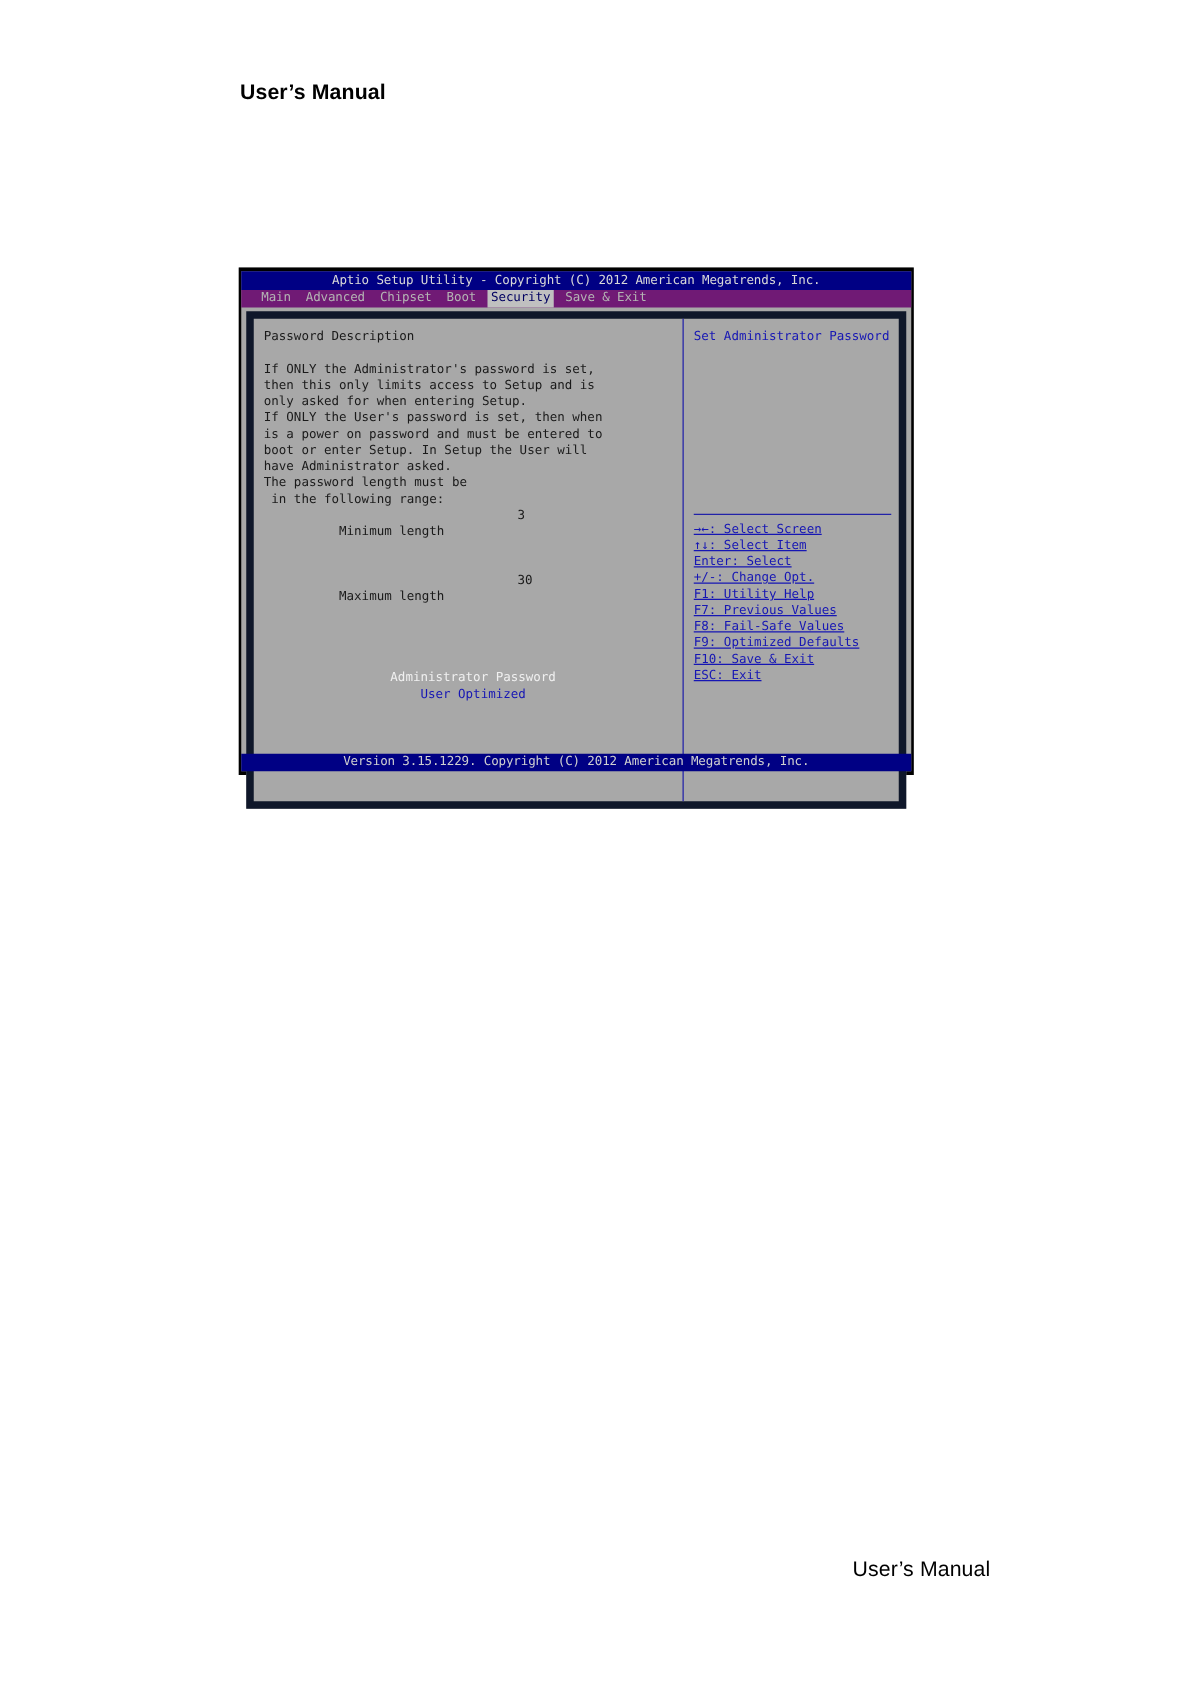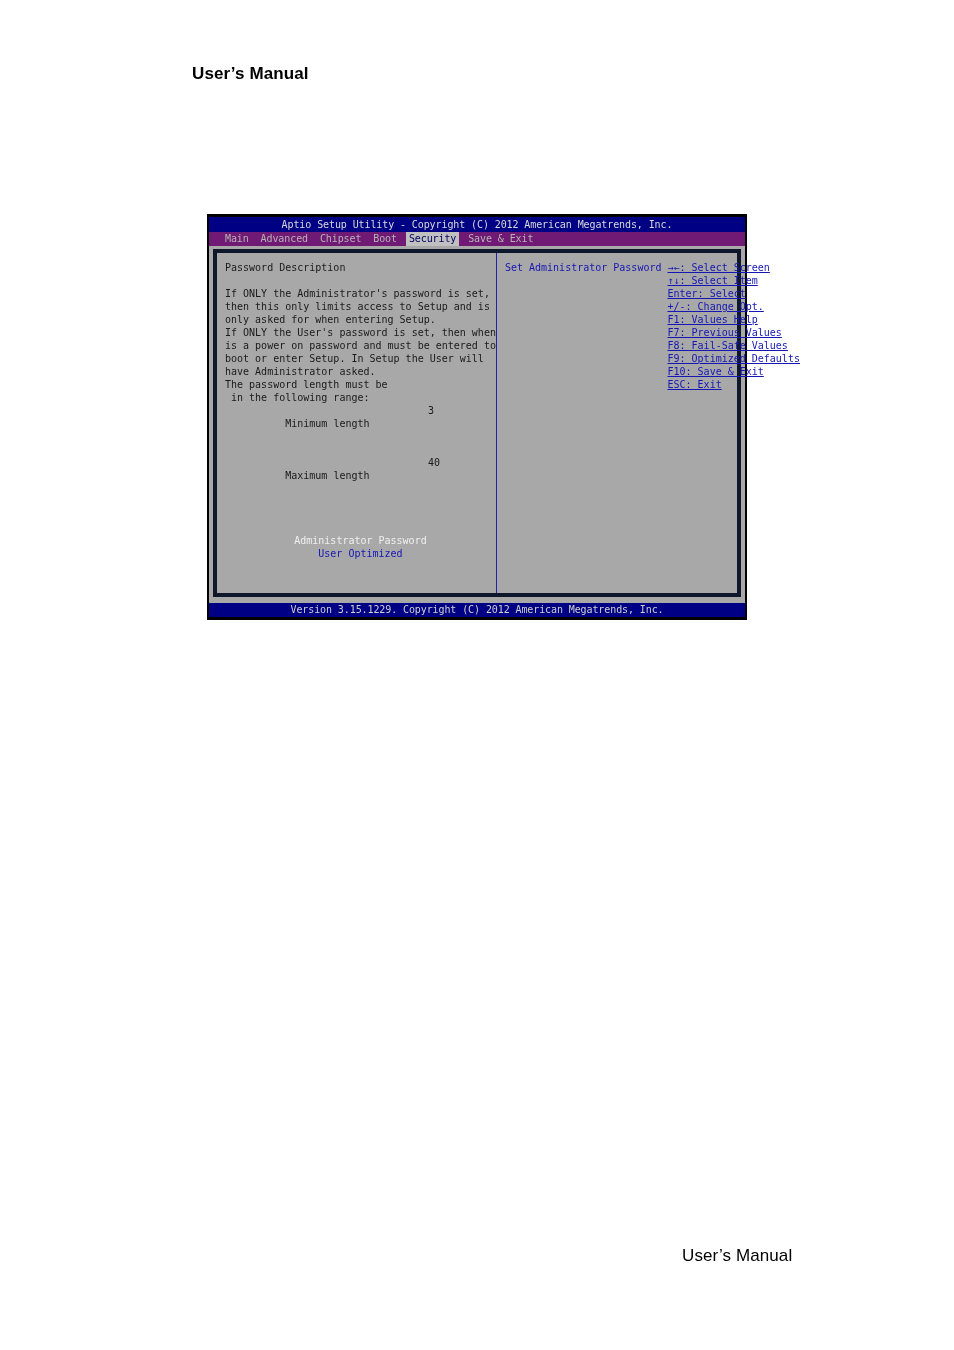--- a/index.html
+++ b/index.html
@@ -31,21 +31,21 @@
     top: 1246px;
     font-size: 17px;
     font-weight: normal;
     color: #000000;
     letter-spacing: 0.1px;
   }
 
   
   .bios {
     position: absolute;
-    left: 207px;
+    left: 191px;
     top: 214px;
     width: 540px;
     height: 406px;
     background: #a8a8a8;
     font-family: "DejaVu Sans Mono", "Liberation Mono", monospace;
     box-sizing: border-box;
     border-top: 3px solid #000000;
     border-left: 2px solid #000000;
     border-right: 2px solid #000000;
     border-bottom: 3px solid #000000;
@@ -77,41 +77,41 @@
     display: inline-block;
   }
   .menu-tab.active {
     background: #c0c0c0;
     color: #000060;
   }
 
   
   .bios-body {
     position: relative;
-    height: 348px;
+    height: 398px;
     margin: 3px 4px 4px 4px;
-    border: 4px solid #0f172a;
+    border: 6px solid #0f172a;
     box-sizing: border-box;
     display: flex;
     background: #a8a8a8;
   }
   .pane-left {
     width: 344px;
     box-sizing: border-box;
     padding: 8px 0 0 8px;
     border-right: 1px solid #2222a8;
     position: relative;
   }
   .pane-right {
     flex: 1;
     box-sizing: border-box;
     padding: 8px 0 0 8px;
     position: relative;
     display: flex;
-    flex-direction: row;
+    flex-direction: column;
   }
 
   .section-title {
     color: #1a1a1a;
     font-size: 10px;
     line-height: 13px;
     white-space: nowrap;
   }
   .desc-block {
     margin-top: 13px;
@@ -218,42 +218,42 @@
         <div class="desc-line">have Administrator asked.</div>
         <div class="desc-line">The password length must be</div>
         <div class="desc-line"> in the following range:</div>
 
         <div class="len-row">
           <span>Minimum length</span>
           <span class="len-val">3</span>
         </div>
         <div class="len-row">
           <span>Maximum length</span>
-          <span class="len-val">40</span>
+          <span class="len-val">30</span>
         </div>
       </div>
 
       <div class="pw-block">
         <div class="pw-row pw-admin">Administrator Password</div>
         <div class="pw-row pw-user">User Optimized</div>
       </div>
     </div>
 
     <div class="pane-right">
       <div class="help-text">Set Administrator Password</div>
 
       <div class="help-spacer"></div>
       <div class="help-rule"></div>
 
       <div>
         <div class="key-row">→←: Select Screen</div>
         <div class="key-row">↑↓: Select Item</div>
         <div class="key-row">Enter: Select</div>
         <div class="key-row">+/-: Change Opt.</div>
-        <div class="key-row">F1: Values Help</div>
+        <div class="key-row">F1: Utility Help</div>
         <div class="key-row">F7: Previous Values</div>
         <div class="key-row">F8: Fail-Safe Values</div>
         <div class="key-row">F9: Optimized Defaults</div>
         <div class="key-row">F10: Save &amp; Exit</div>
         <div class="key-row">ESC: Exit</div>
       </div>
     </div>
 
   </div>
 

